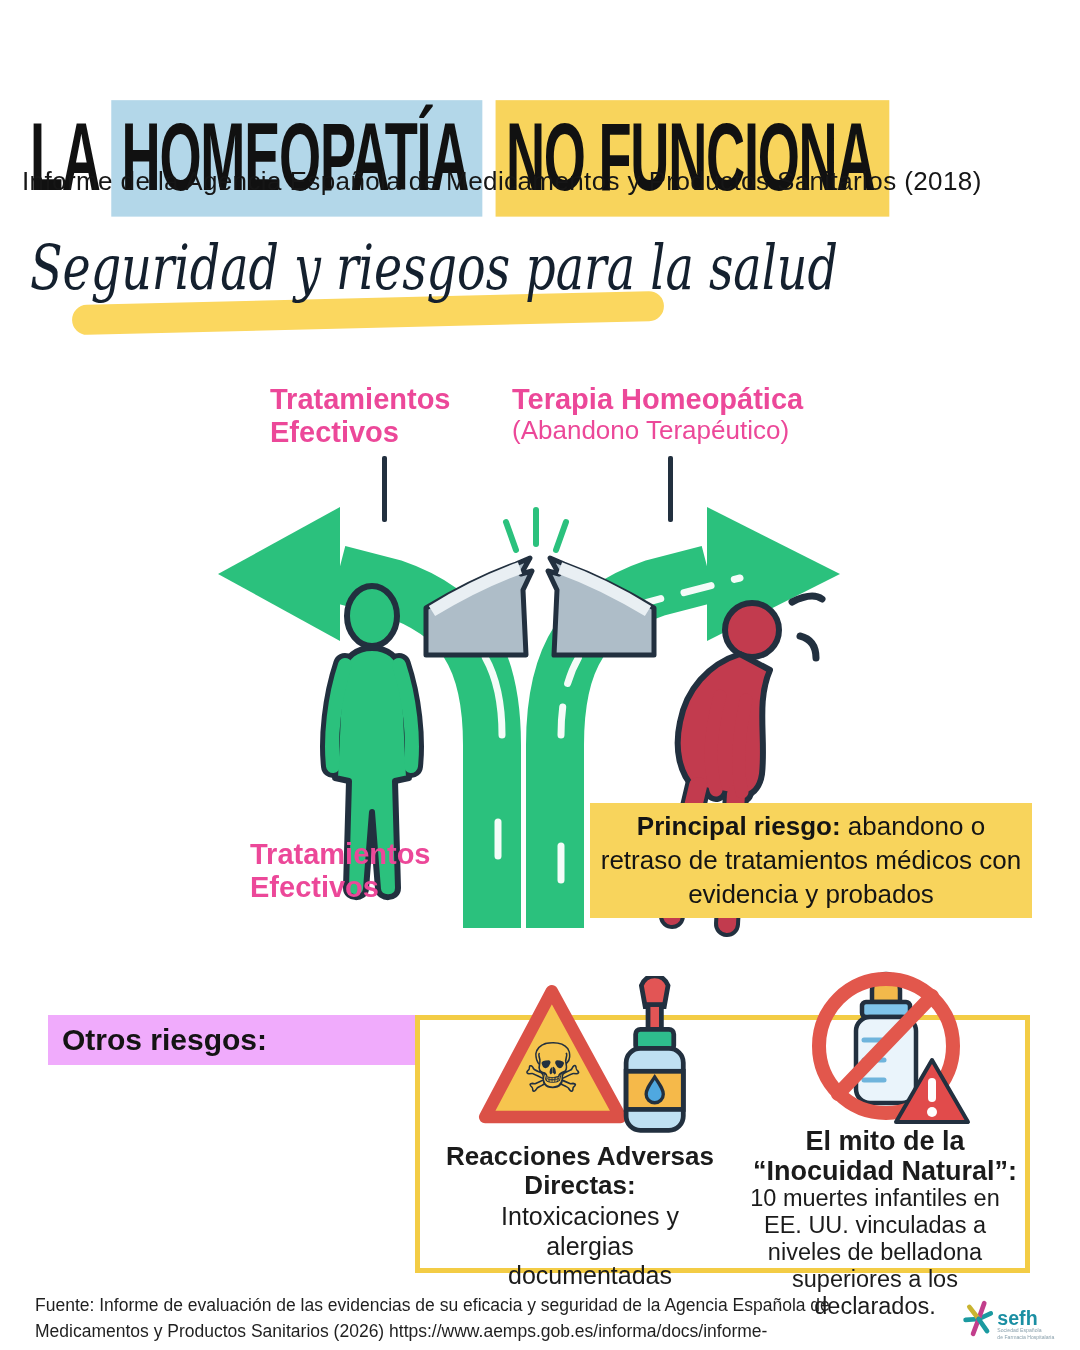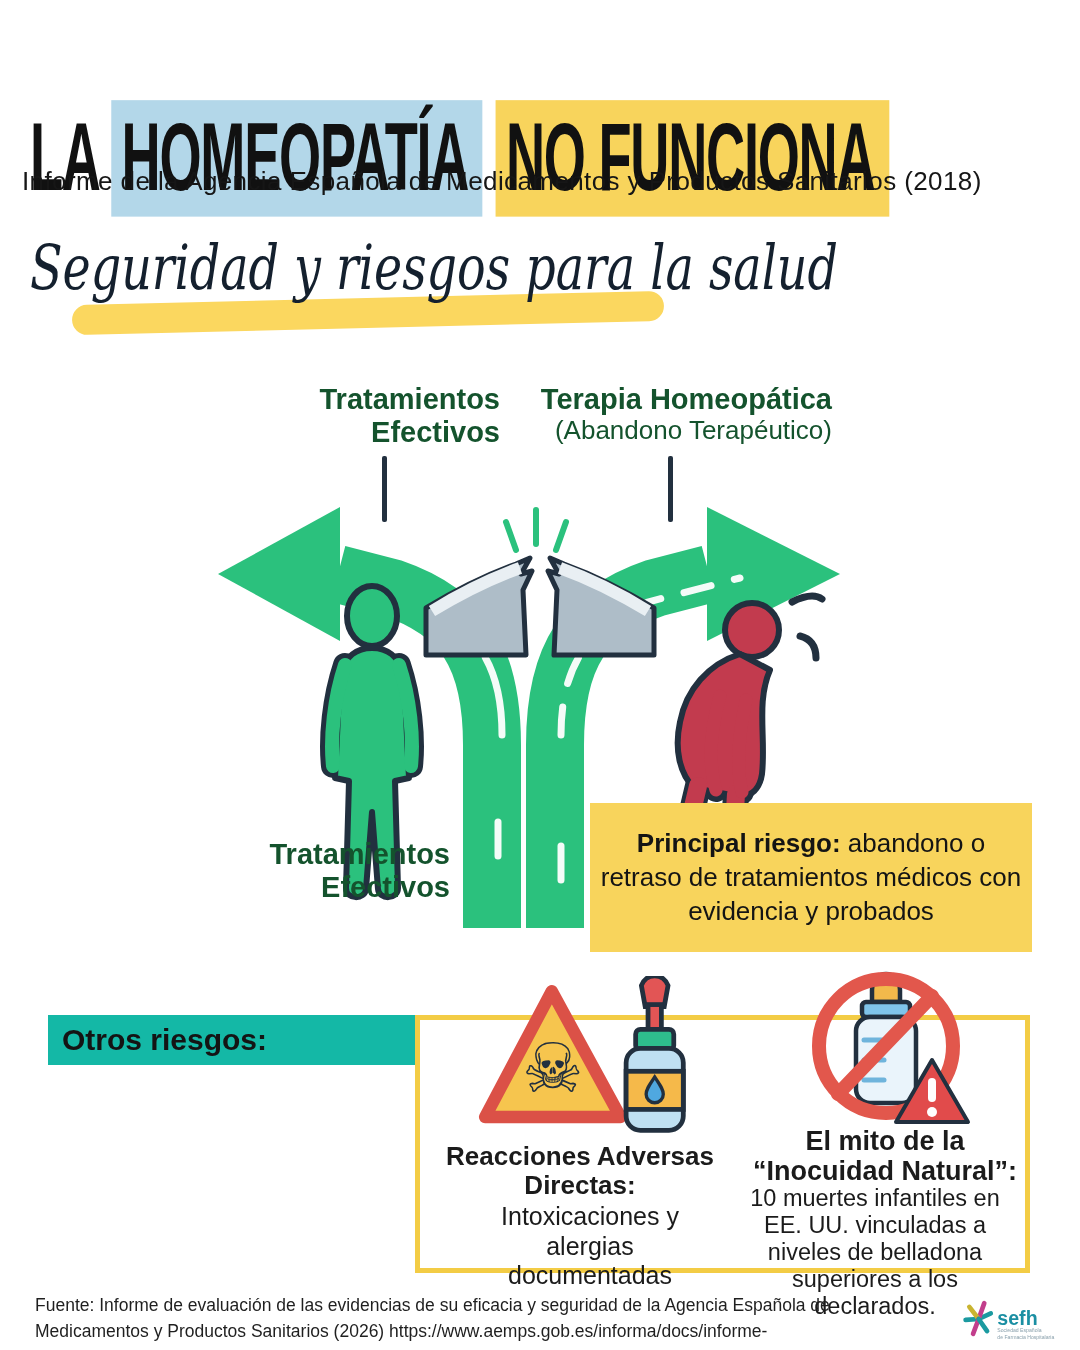--- a/index.html
+++ b/index.html
@@ -15,36 +15,36 @@
 
   
   .script-wrap{position:absolute;left:30px;top:232px;width:760px;height:110px;}
   .script-brush{position:absolute;left:42px;top:66px;width:592px;height:30px;background:#FBD75F;
                 border-radius:16px;transform:rotate(-1.4deg);}
   .script-text{position:absolute;left:0;top:0;font-family:"DejaVu Serif",serif;font-style:italic;
                font-size:58px;white-space:nowrap;transform:scale(0.82,1.05);transform-origin:left top;
                color:#14202e;}
 
   
-  .lbl{position:absolute;text-align:right;font-weight:bold;font-size:29px;line-height:1.15;color:#14532d;}
+  .lbl{position:absolute;text-align:left;font-weight:bold;font-size:29px;line-height:1.15;color:#ec4899;}
   .lbl-left{left:270px;top:383px;width:230px;}
   .lbl-right{left:512px;top:383px;width:320px;}
   .lbl-right .sub{font-weight:normal;font-size:26px;}
   .ptr{position:absolute;width:5px;background:#22303f;border-radius:2px;}
   .ptr-left{left:382px;top:456px;height:66px;}
   .ptr-right{left:668px;top:456px;height:66px;}
   .illustration{position:absolute;left:180px;top:450px;width:720px;height:500px;}
   .lbl-bottom{left:250px;top:838px;width:200px;}
 
   .principal-box{position:absolute;left:590px;top:803px;width:442px;box-sizing:border-box;
-                 background:#F8D45C;padding:24px 10px;text-align:center;font-size:26px;line-height:1.3;color:#141414;}
+                 background:#F8D45C;padding:7px 10px;text-align:center;font-size:26px;line-height:1.3;color:#141414;}
   .principal-box b{font-weight:800;}
 
   
-  .otros-bar{position:absolute;left:48px;top:1015px;width:370px;height:50px;background:#14b8a6;
+  .otros-bar{position:absolute;left:48px;top:1015px;width:370px;height:50px;background:#f0abfc;
              display:flex;align-items:center;padding-left:14px;box-sizing:border-box;
              font-weight:800;font-size:30px;color:#141414;}
   .otros-box{position:absolute;left:415px;top:1015px;width:615px;height:258px;box-sizing:border-box;
              border:5px solid #F3CC45;background:#fff;}
   .risk-icon-a{position:absolute;left:52px;top:-44px;width:232px;height:162px;}
   .risk-icon-b{position:absolute;left:383px;top:-56px;width:172px;height:180px;}
   .risk-title{position:absolute;text-align:center;font-weight:bold;font-size:26px;line-height:1.12;color:#1b1b1b;}
   .risk-text{position:absolute;text-align:center;font-size:25px;line-height:1.18;color:#1b1b1b;}
   .risk-a-title{left:20px;top:122px;width:280px;}
   .risk-a-text{left:60px;top:182px;width:220px;}

